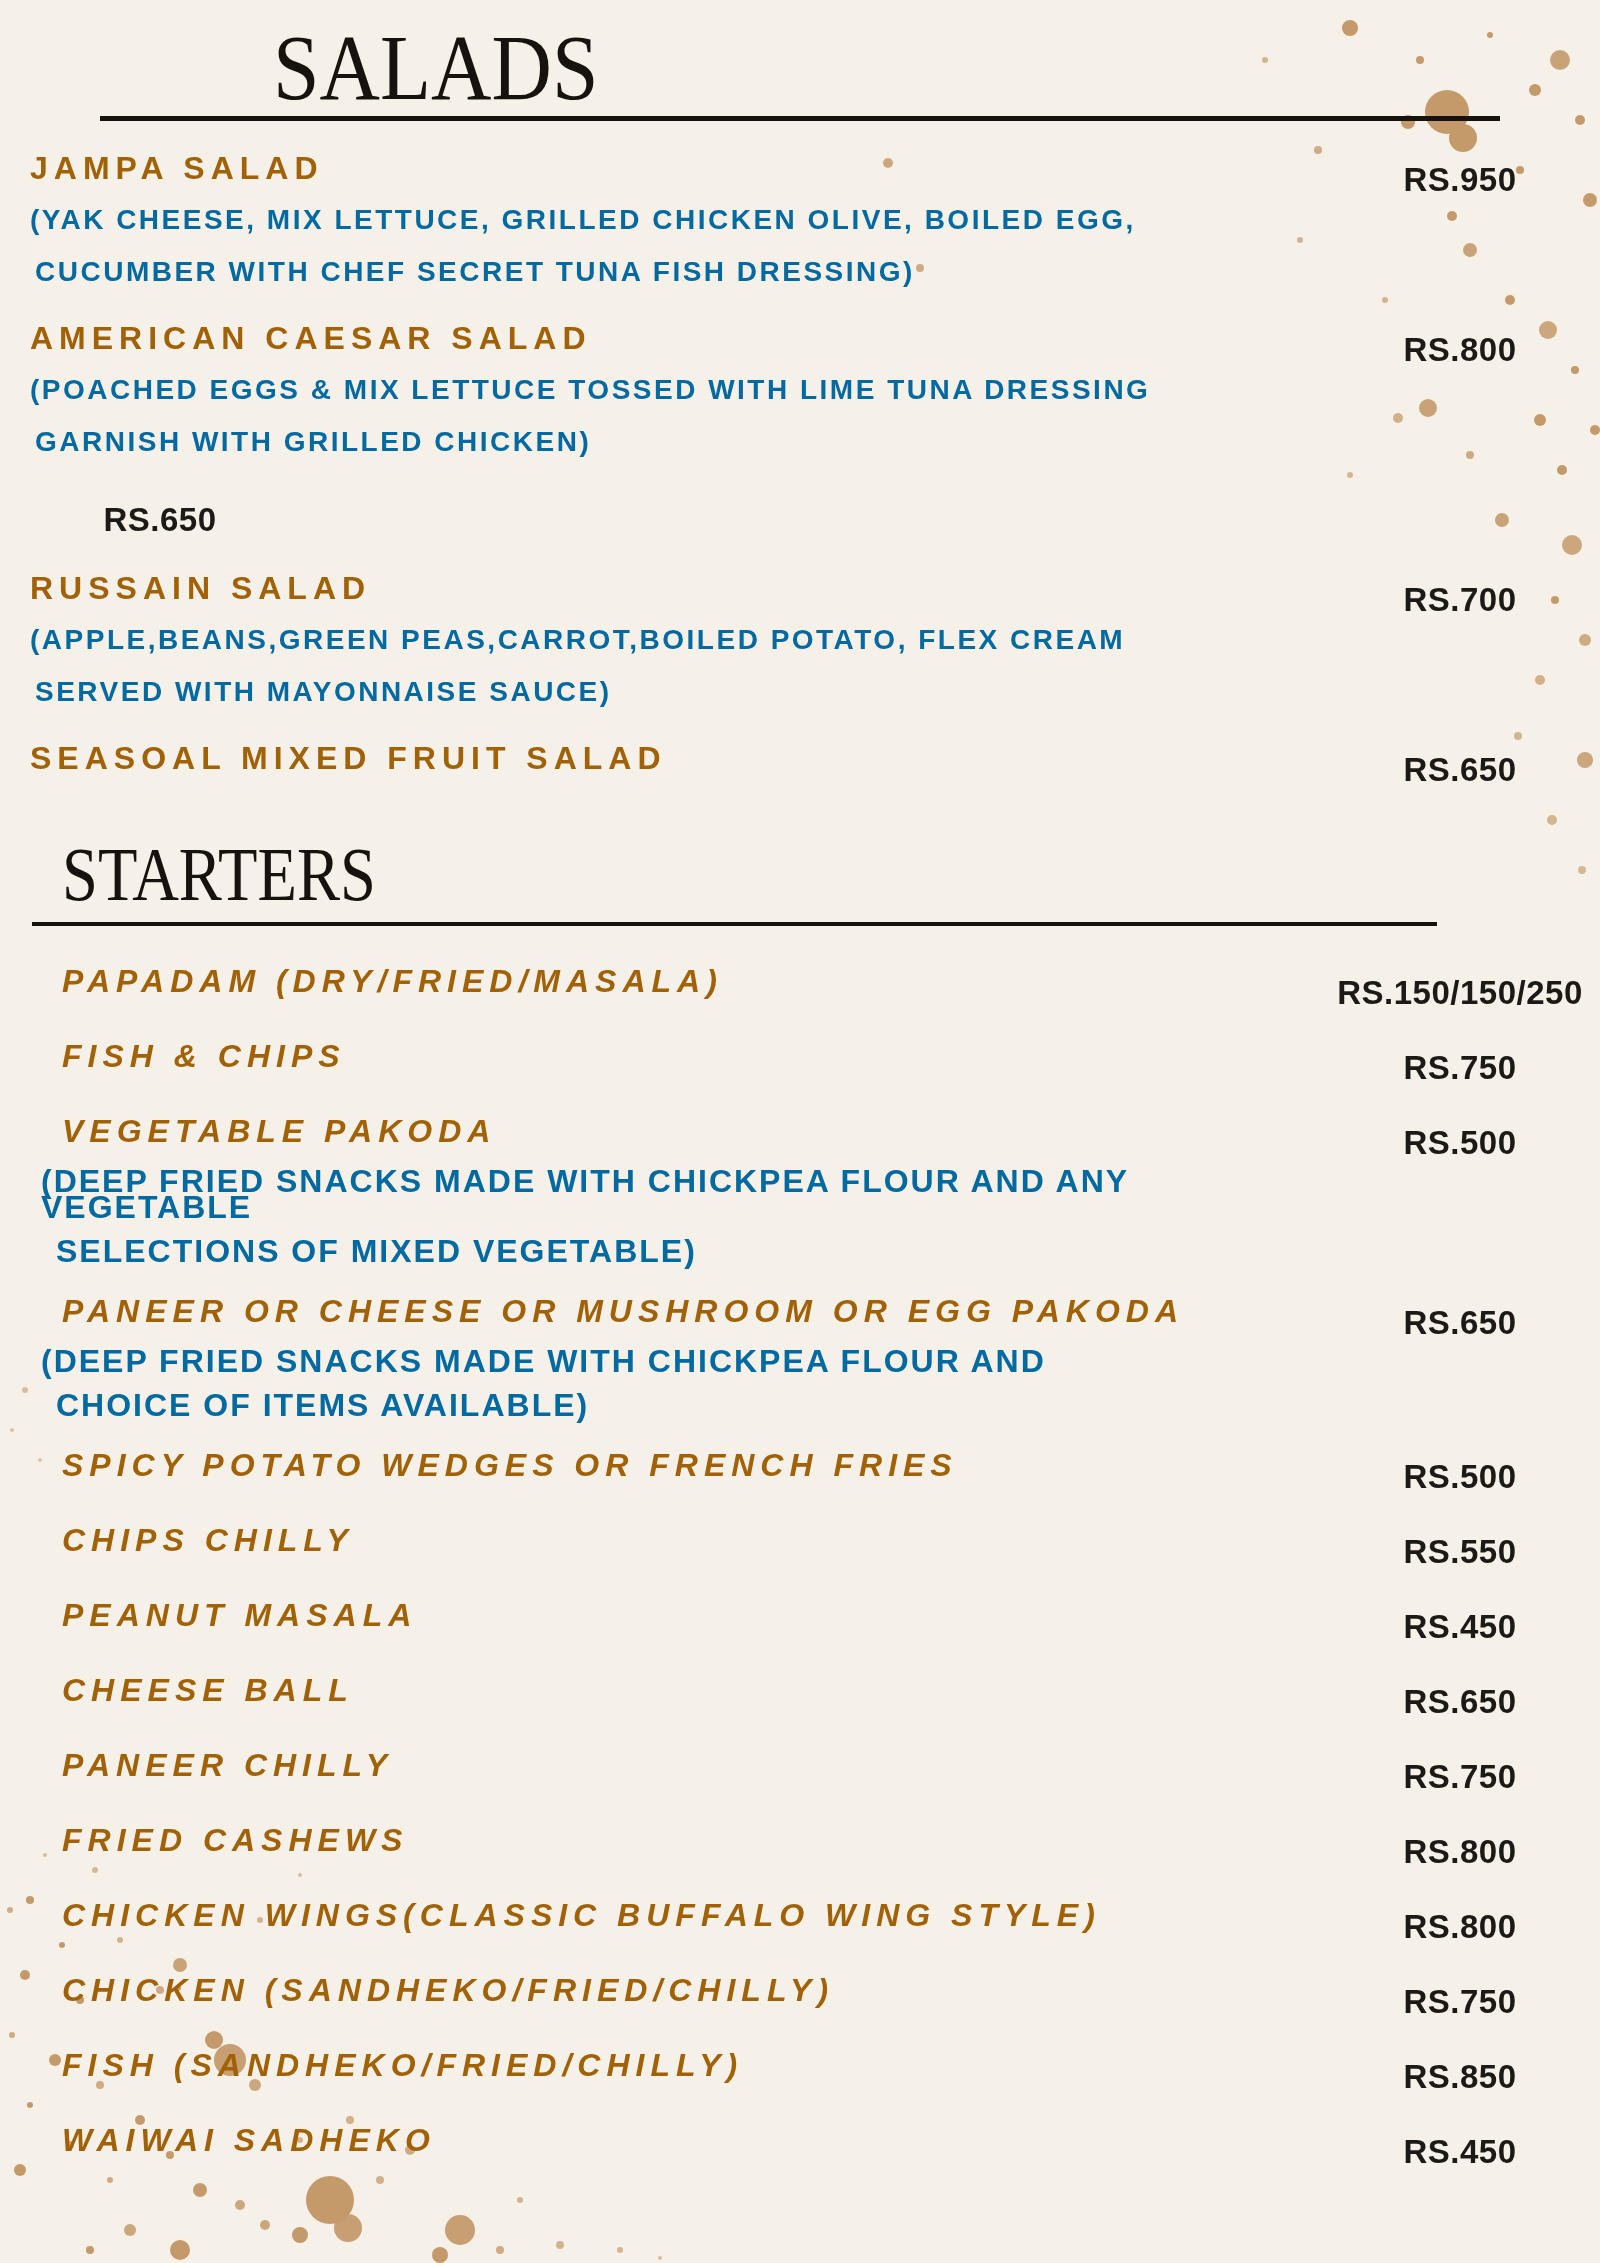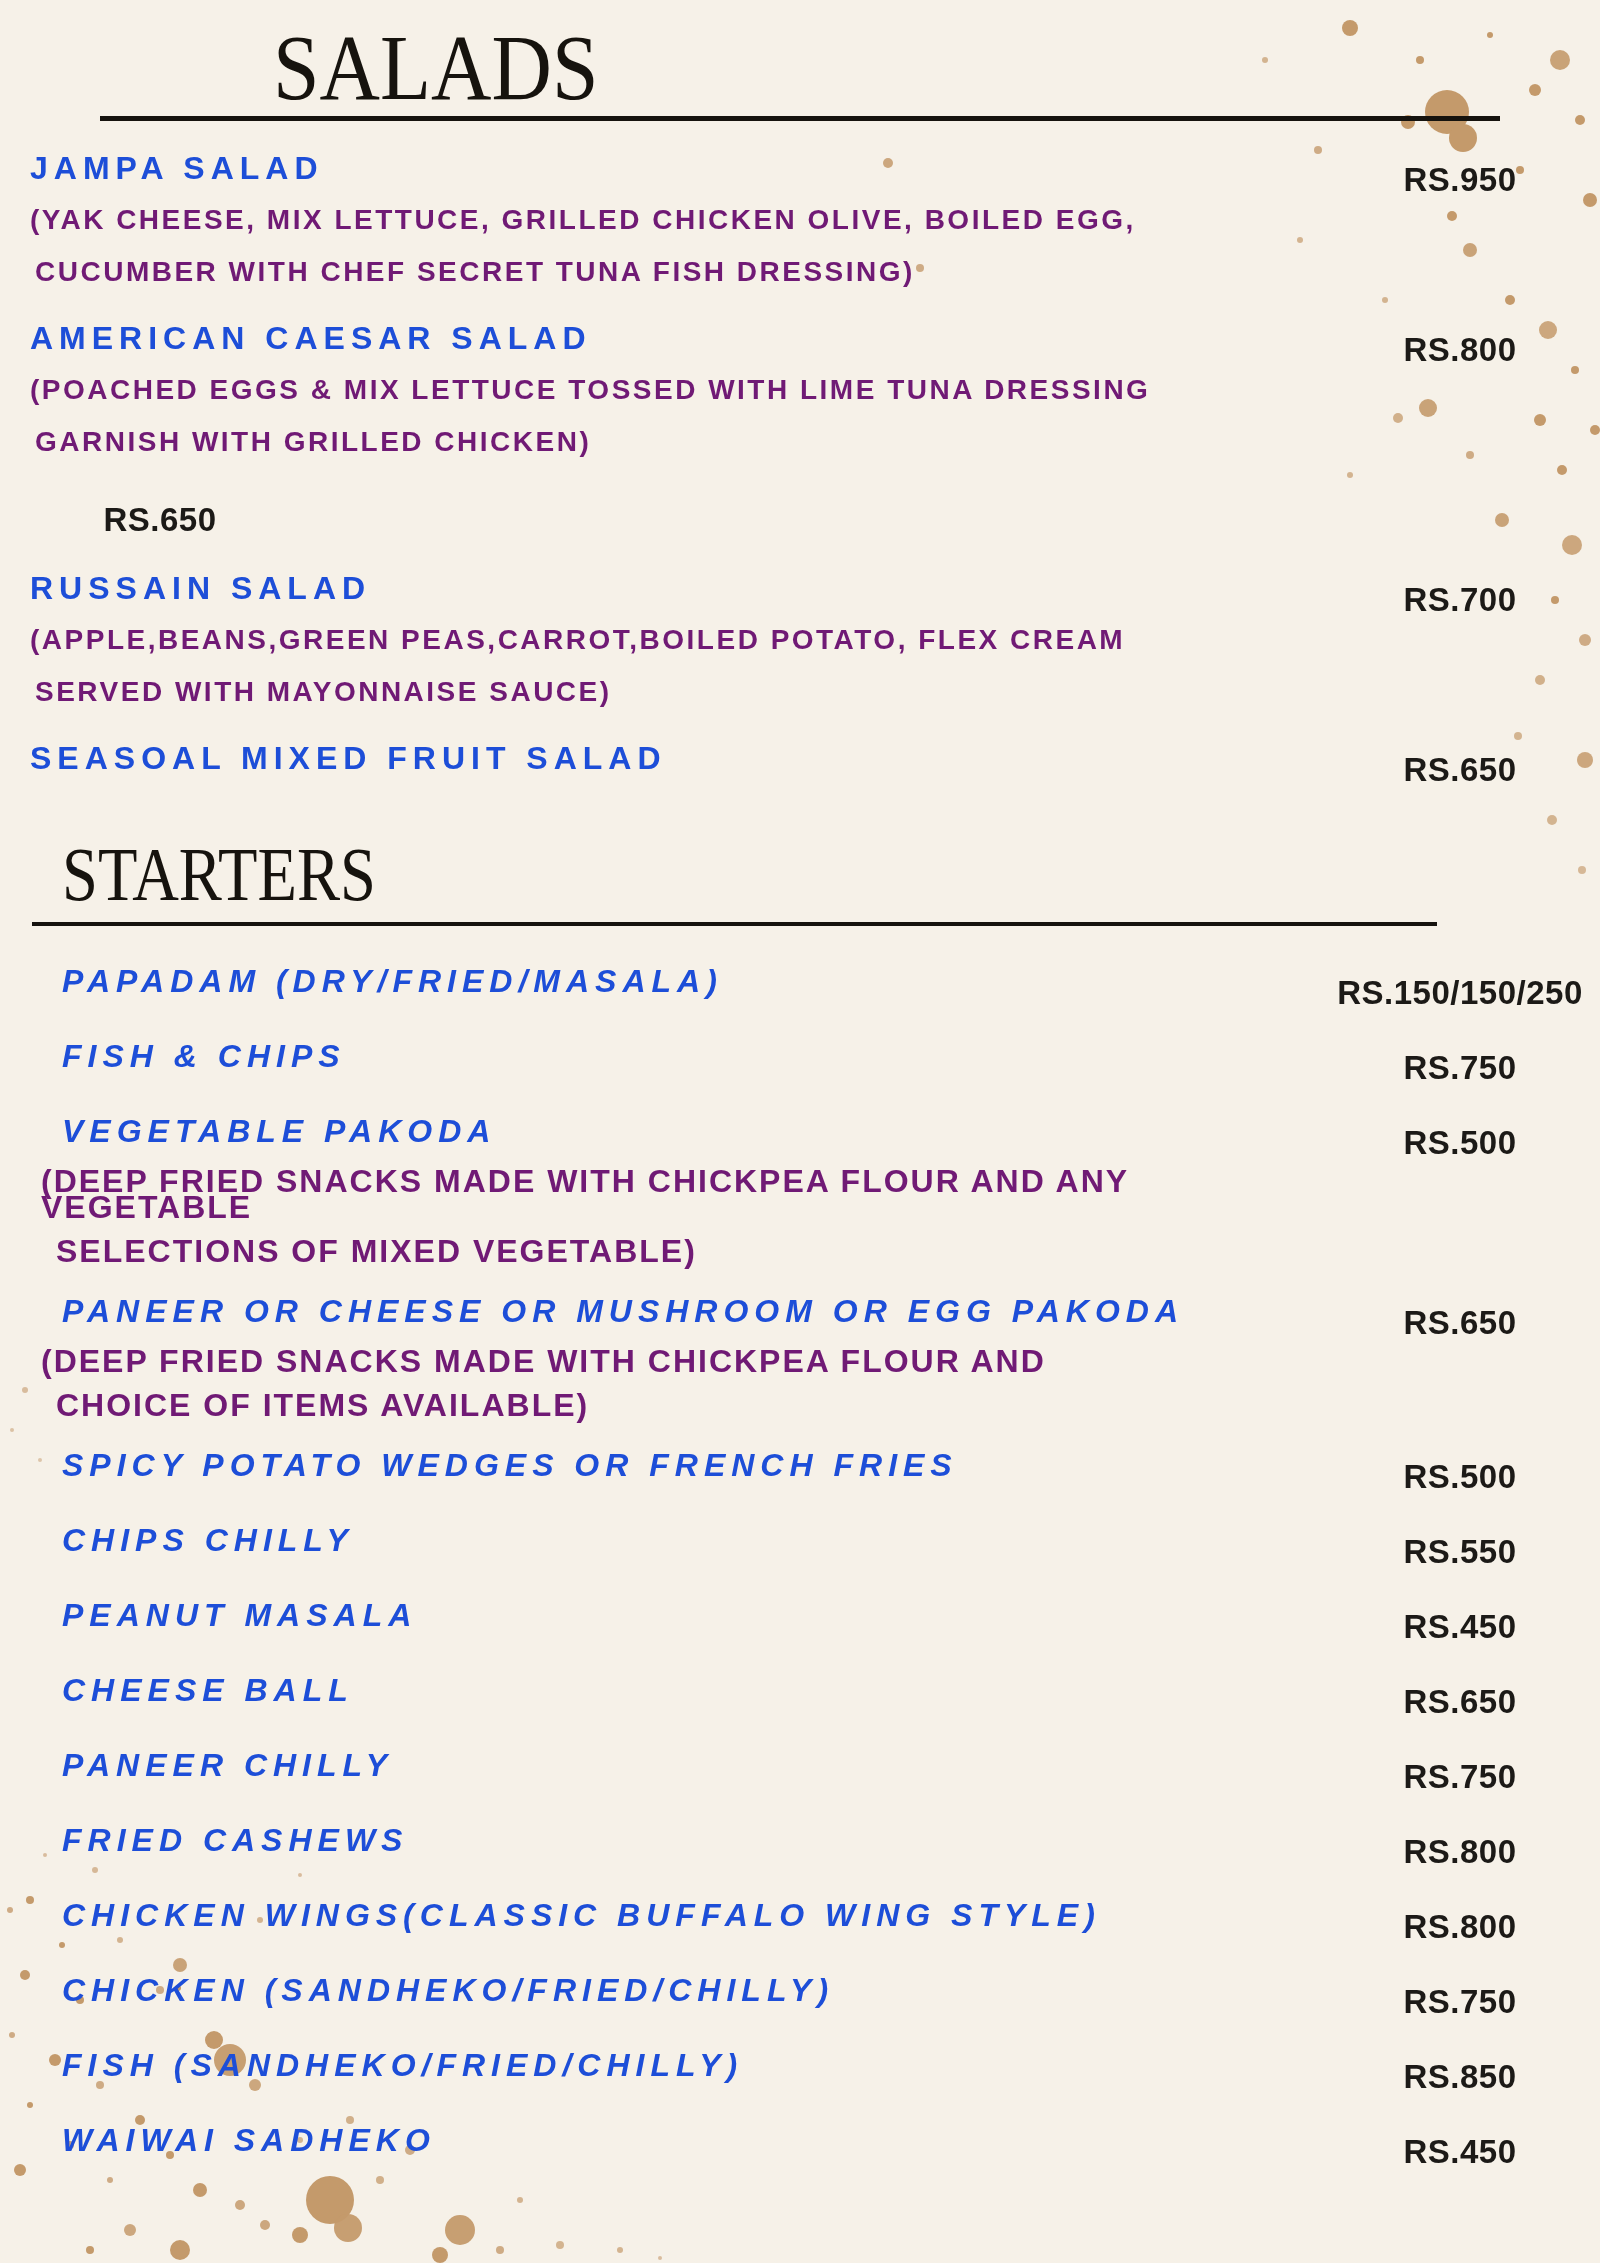--- a/index.html
+++ b/index.html
@@ -33,26 +33,26 @@
   .rule{background:#16130e;}
   .rule-salads{height:5px;width:1400px;margin:2px 0 0 100px;}
   .rule-starters{height:4px;width:1405px;margin:8px 0 0 32px;}
   .items-salads{margin-top:31px;}
   .items-starters{margin-top:39px;}
   .row{display:flex;align-items:flex-start;margin-bottom:36px;}
   .items-starters .row{margin-bottom:31px;}
   .row-left{flex:1 1 auto;min-width:0;}
   .item-name{
     font-size:32px;line-height:32px;font-weight:700;
-    letter-spacing:6px;color:#1d4ed8;
+    letter-spacing:6px;color:#a16207;
   }
   .items-salads .item-name{padding-left:30px;}
   .items-starters .item-name{padding-left:62px;font-style:italic;}
   .item-desc{
-    font-weight:700;color:#701a75;
+    font-weight:700;color:#0369a1;
   }
   .items-salads .item-desc{
     font-size:28px;line-height:28px;letter-spacing:2.5px;
     margin-top:22px;padding-left:30px;
   }
   .items-salads .item-desc + .item-desc{margin-top:24px;padding-left:35px;}
   .items-starters .item-desc{
     font-size:32px;line-height:26px;letter-spacing:2px;
     margin-top:21px;padding-left:41px;
   }

